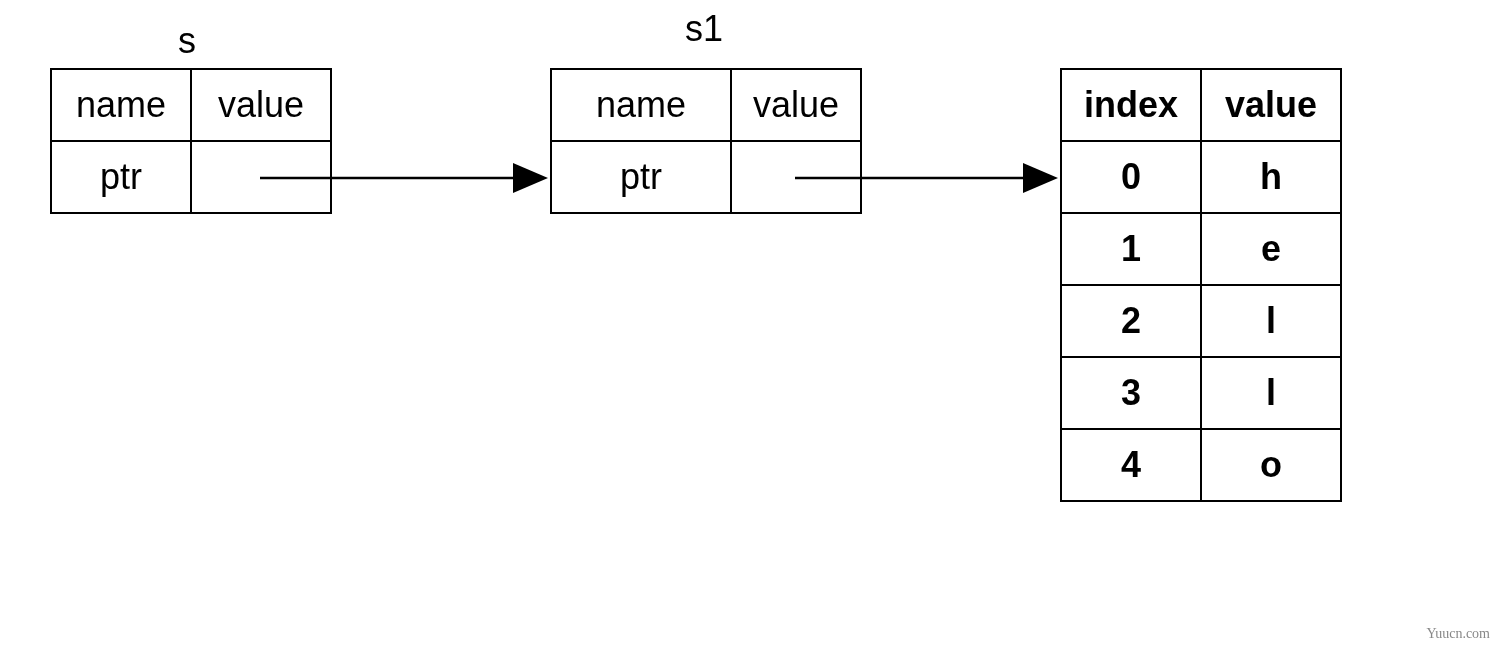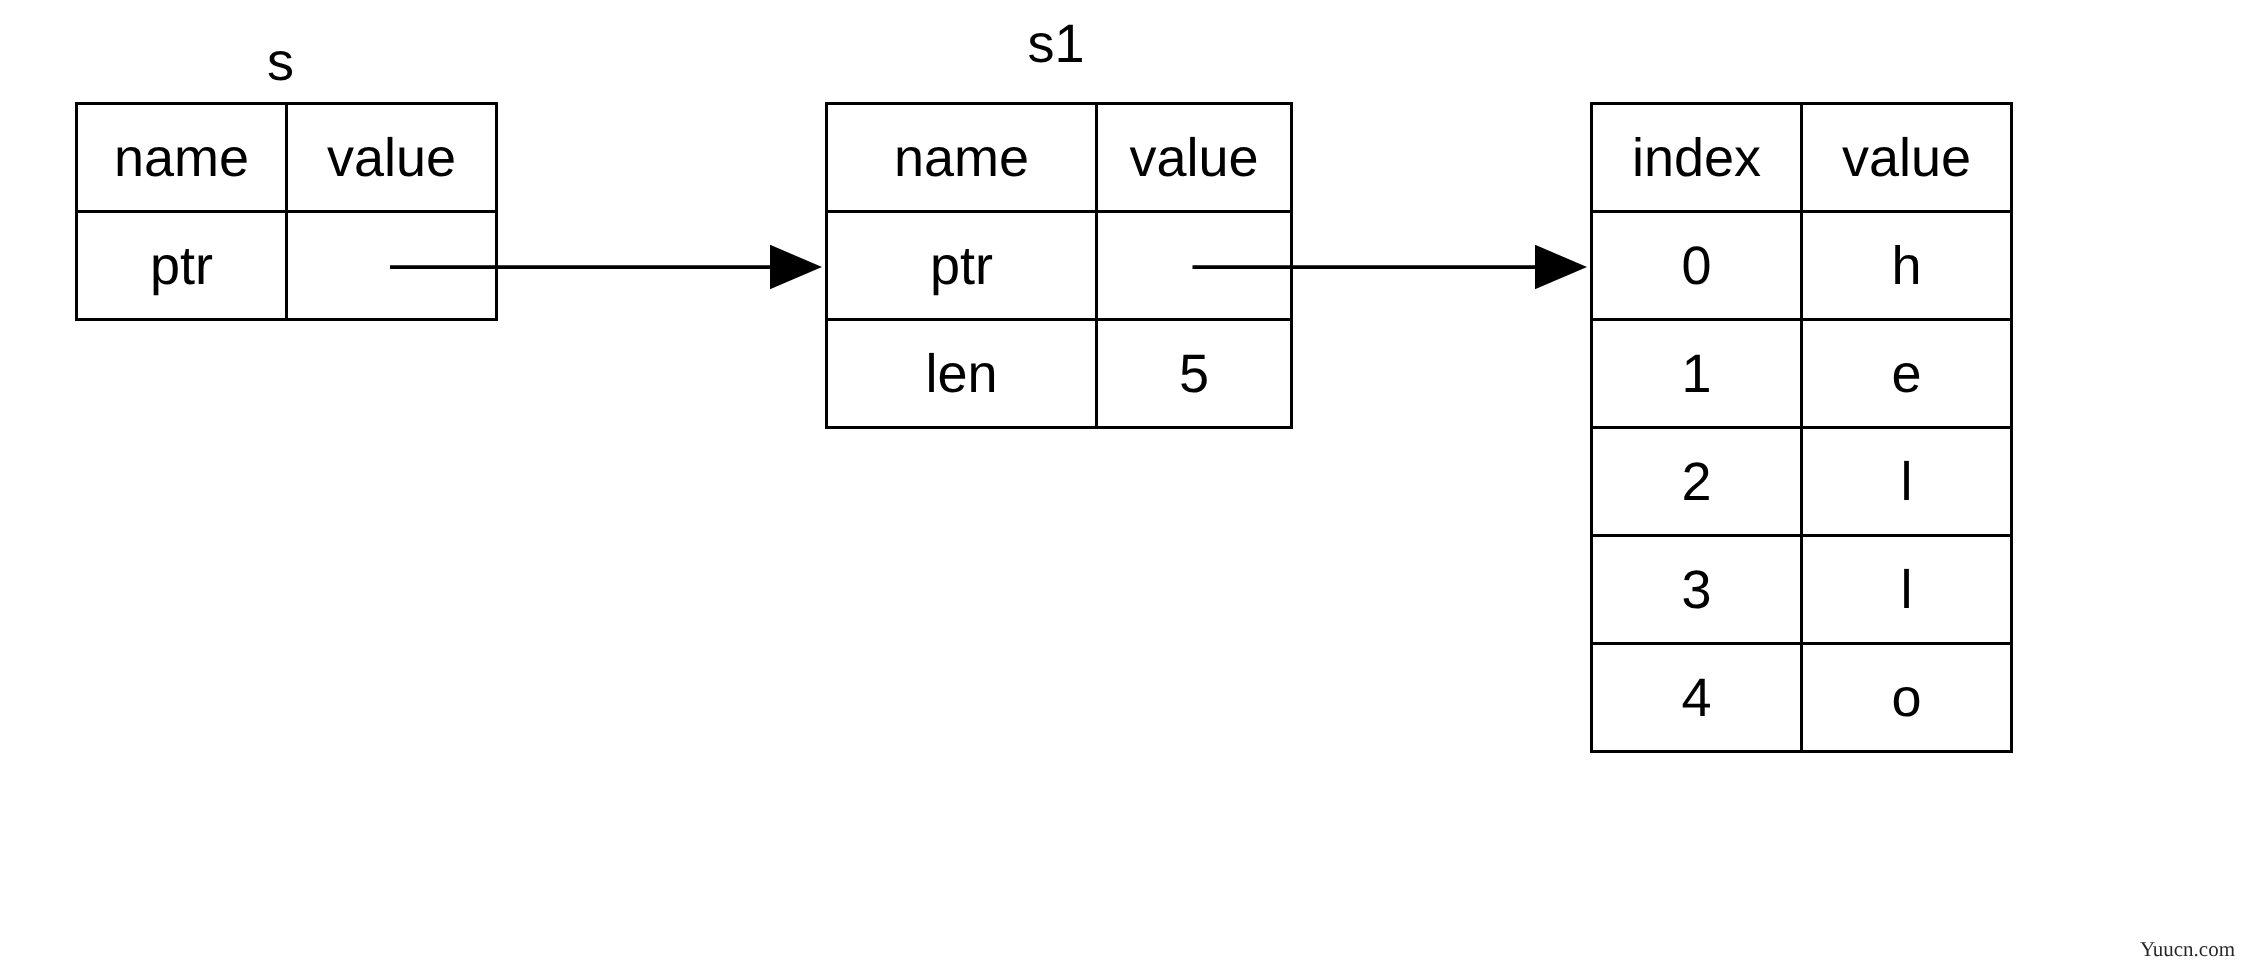--- a/index.html
+++ b/index.html
@@ -38,21 +38,21 @@
   .t3c2 { width: 140px; }
 
   svg.arrow {
     position: absolute;
     overflow: visible;
   }
   .watermark {
     position: absolute;
     bottom: 8px;
     right: 10px;
-    color: #000000;
+    color: #737373;
     font-size: 14px;
     font-family: "Times New Roman", serif;
     opacity: 0.85;
   }
 </style>
 </head>
 <body>
 
 <div class="title" style="left:178px; top:20px;">s</div>
 
@@ -74,28 +74,24 @@
 <table style="left:550px; top:68px;">
   <tbody>
       <tr>
     <td class="t2c1">name</td>
     <td class="t2c2">value</td>
   </tr>
   <tr>
     <td class="t2c1">ptr</td>
     <td class="t2c2"></td>
   </tr>
-  <tr>
-    <td class="t2c1">len</td>
-    <td class="t2c2">5</td>
-  </tr>
 </tbody>
   </table>
 
-<table style="left:1060px; top:68px;">
+<table style="left:1060px; top:68px;font-weight:bold;">
   <tbody>
       <tr>
     <td class="t3c1">index</td>
     <td class="t3c2">value</td>
   </tr>
   <tr>
     <td class="t3c1">0</td>
     <td class="t3c2">h</td>
   </tr>
   <tr>

